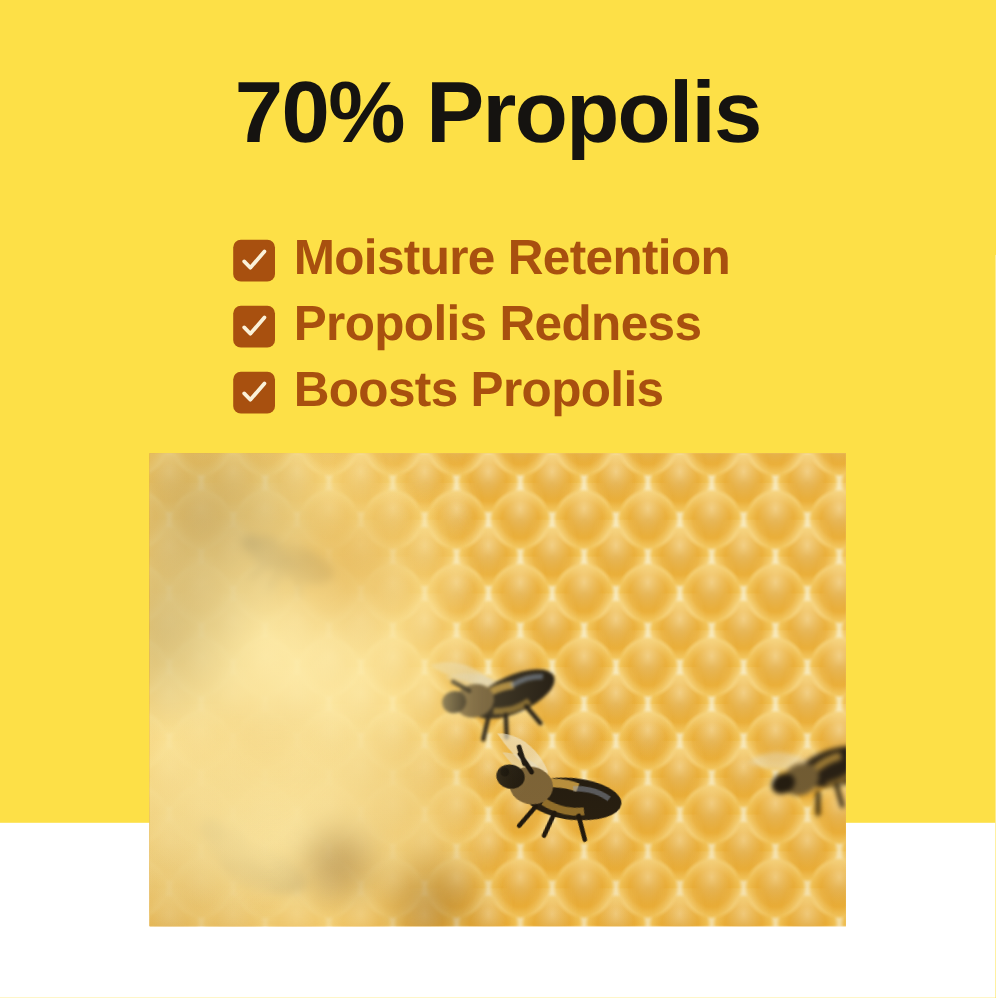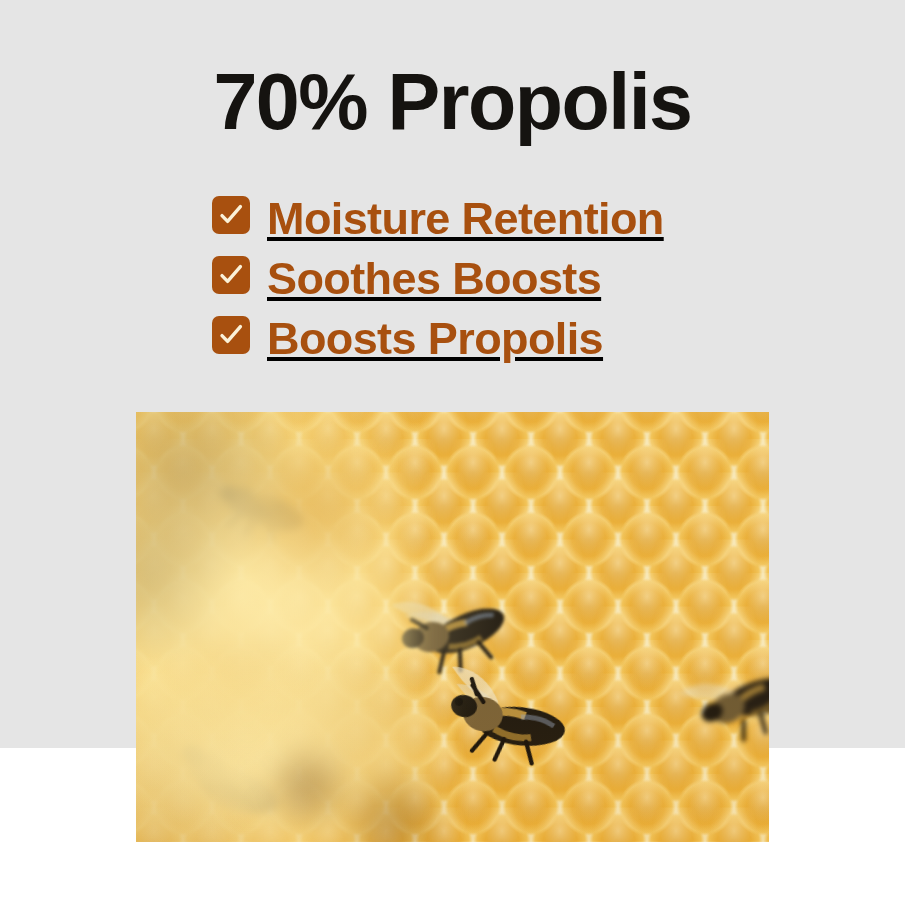--- a/index.html
+++ b/index.html
@@ -11,21 +11,21 @@
     width: 905px;
     height: 907px;
     overflow: hidden;
     font-family: "Liberation Sans", sans-serif;
   }
 
   #infographic {
     position: relative;
     width: 905px;
     height: 748px;
-    background: #e5e5e5;
+    background: #fde047;
     box-sizing: border-box;
   }
 
   
   .headline {
     position: absolute;
     top: 62px;
     left: 0;
     width: 905px;
     text-align: center;
@@ -40,23 +40,22 @@
 
   
   .benefits {
     position: absolute;
     top: 196px;
     left: 212px;
     width: 620px;
   }
   .benefit-row {
     display: flex;
-    align-items: flex-start;
+    align-items: flex-end;
     height: 60px;
-    text-decoration: underline;
   }
   .checkbox-icon {
     width: 38px;
     height: 38px;
     flex: 0 0 38px;
     border-radius: 7px;
     background: #A8500F;
     display: flex;
     align-items: center;
     justify-content: center;
@@ -186,21 +185,21 @@
       </span>
       <span class="benefit-label">Moisture Retention</span>
     </div>
 
     <div class="benefit-row">
       <span class="checkbox-icon">
         <svg viewBox="0 0 26 26" aria-hidden="true">
           <path d="M4 13.6 L9.6 19.4 L22.4 4.6" fill="none" stroke="#FBF1D8" stroke-width="3.4" stroke-linecap="round" stroke-linejoin="round"></path>
         </svg>
       </span>
-      <span class="benefit-label">Soothes Boosts</span>
+      <span class="benefit-label">Propolis Redness</span>
     </div>
 
     <div class="benefit-row">
       <span class="checkbox-icon">
         <svg viewBox="0 0 26 26" aria-hidden="true">
           <path d="M4 13.6 L9.6 19.4 L22.4 4.6" fill="none" stroke="#FBF1D8" stroke-width="3.4" stroke-linecap="round" stroke-linejoin="round"></path>
         </svg>
       </span>
       <span class="benefit-label">Boosts Propolis</span>
     </div>

